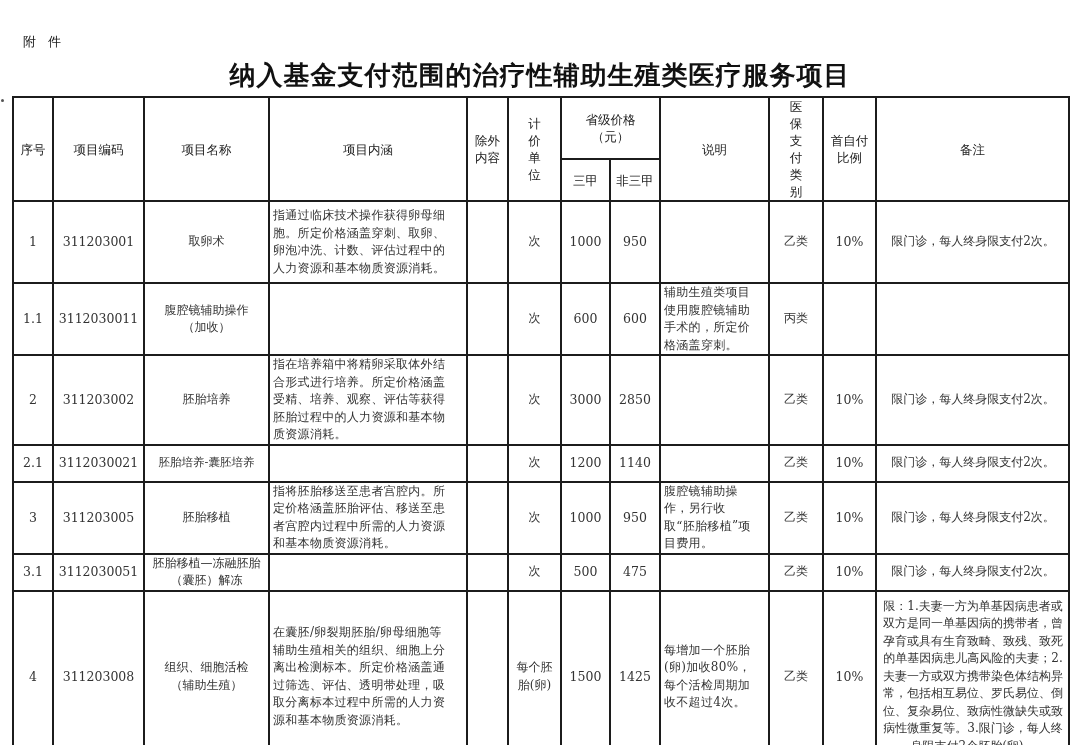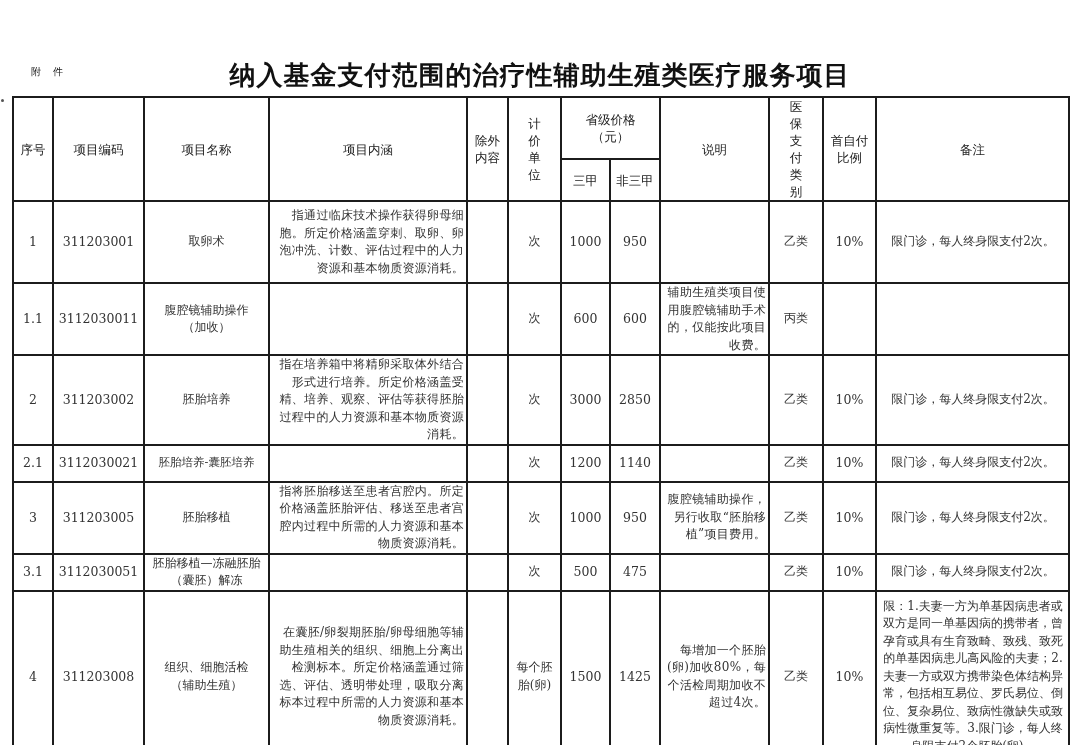--- a/index.html
+++ b/index.html
@@ -10,27 +10,26 @@
     body {
       width: 1080px;
       height: 745px;
       position: relative;
       overflow: hidden;
       color: #2a2a2a;
       font-family: "DejaVu Serif", "Liberation Serif", serif;
     }
     .attach-label {
       position: absolute;
-      left: 31px;
+      left: 23px;
       top: 33px;
       font-family: "DejaVu Sans", "Liberation Sans", sans-serif;
-      font-size: 10px;
+      font-size: 13px;
       letter-spacing: 12px;
       color: #1a1a1a;
-      margin-top: 32px;
     }
     .doc-title {
       position: absolute;
       left: 0;
       width: 1080px;
       top: 58px;
       text-align: center;
       font-family: "DejaVu Serif", "Liberation Serif", serif;
       font-weight: bold;
       font-size: 26px;
@@ -67,22 +66,22 @@
       font-weight: normal;
       font-size: 12.5px;
       color: #222222;
       line-height: 17px;
     }
     .fee-table td {
       font-family: "DejaVu Serif", "Liberation Serif", serif;
       line-height: 17.5px;
     }
     .fee-table td.left {
-      text-align: right;
-      padding: 0 2px 0 3px;
+      text-align: left;
+      padding: 0 16px 0 3px;
       letter-spacing: 0.3px;
     }
     .fee-table td.remark {
       text-align: center;
       padding: 0 2px 0 3px;
     }
     .fee-table td.num {
       font-size: 12.5px;
     }
     .hdr-top { height: 34px; }
@@ -153,21 +152,21 @@
     </tr>
     <tr class="r11">
       <td class="num">1.1</td>
       <td class="num">3112030011</td>
       <td style="padding:0 12px">腹腔镜辅助操作（加收）</td>
       <td class="left"></td>
       <td></td>
       <td>次</td>
       <td class="num">600</td>
       <td class="num">600</td>
-      <td class="left">辅助生殖类项目使用腹腔镜辅助手术的，仅能按此项目收费。</td>
+      <td class="left">辅助生殖类项目使用腹腔镜辅助手术的，所定价格涵盖穿刺。</td>
       <td>丙类</td>
       <td class="num"></td>
       <td class="remark"></td>
     </tr>
     <tr class="r2">
       <td class="num">2</td>
       <td class="num">311203002</td>
       <td>胚胎培养</td>
       <td class="left">指在培养箱中将精卵采取体外结合形式进行培养。所定价格涵盖受精、培养、观察、评估等获得胚胎过程中的人力资源和基本物质资源消耗。</td>
       <td></td>

